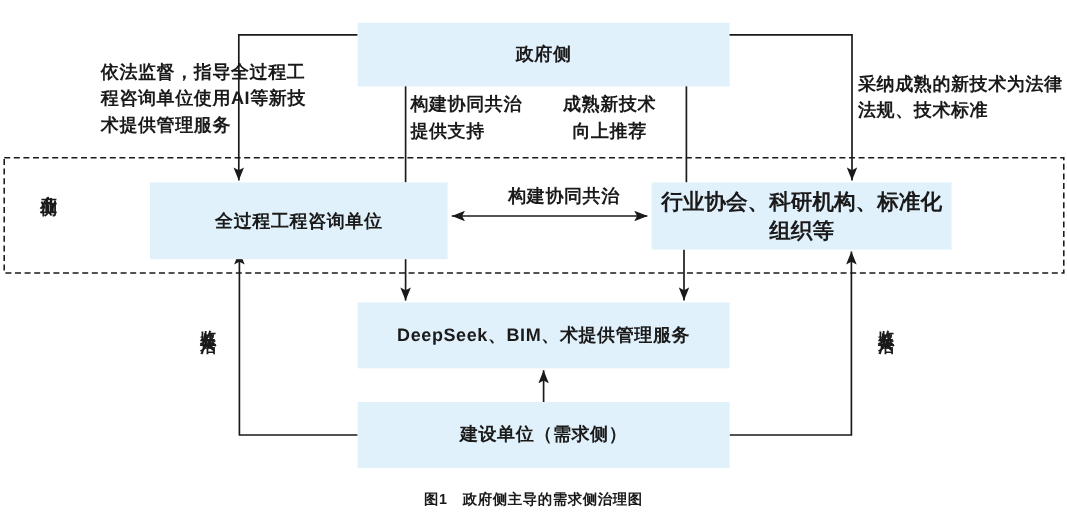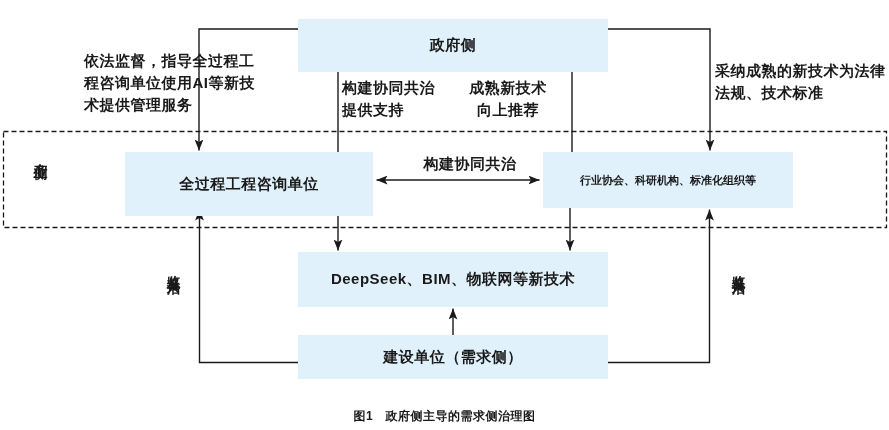--- a/index.html
+++ b/index.html
@@ -18,23 +18,23 @@
   svg.connectors path.conn{stroke:var(--line);stroke-width:1.4;fill:none;}
   svg.connectors rect.dashed{stroke:var(--line);stroke-width:1.3;fill:none;stroke-dasharray:5 3;}
   svg.connectors marker path{fill:var(--line);stroke:none;}
   .node{
     position:absolute;z-index:2;background:var(--box-fill);
     display:flex;align-items:center;justify-content:center;
     font-weight:700;font-size:15px;letter-spacing:.5px;text-align:center;
   }
   .node-gov{left:298px;top:4px;width:310px;height:53px;margin-top:15px;}
   .node-consult{left:125px;top:152px;width:248px;height:64px;}
-  .node-assoc{left:543px;top:152px;width:250px;height:56px;font-size:11px;letter-spacing:0;}
+  .node-assoc{left:543px;top:152px;width:250px;height:56px;font-size:18px;letter-spacing:0;}
   .node-tech{left:298px;top:252px;width:310px;height:55px;}
-  .node-owner{left:298px;top:335px;width:310px;height:44px;text-align:center;}
+  .node-owner{left:298px;top:335px;width:310px;height:55px;text-align:center;}
   .note{
     position:absolute;z-index:2;font-weight:700;font-size:15px;line-height:22px;
     white-space:pre-line;letter-spacing:.5px;
   }
   .note-left{left:40px;top:50px;width:200px;margin-left:44px;}
   .note-right{left:715px;top:60px;width:180px;}
   .note-legislate{left:342px;top:77px;width:140px;}
   .note-recommend{left:448px;top:77px;width:120px;text-align:center;}
   .note-collab{left:373px;top:153px;width:170px;text-align:center;white-space:nowrap;margin-left:12px;}
   .vlabel{
@@ -81,21 +81,21 @@
   <div class="node node-gov">
     <span>政府侧</span>
   </div>
   <div class="node node-consult">
     <span>全过程工程咨询单位</span>
   </div>
   <div class="node node-assoc">
     <span>行业协会、科研机构、标准化组织等</span>
   </div>
   <div class="node node-tech">
-    <span>DeepSeek、BIM、物联网等新技术</span>
+    <span>DeepSeek、BIM、术提供管理服务</span>
   </div>
   <div class="node node-owner">
     <span>建设单位（需求侧）</span>
   </div>
 
   <div class="note note-left">依法监督，指导全过程工
 程咨询单位使用AI等新技
 术提供管理服务</div>
   <div class="note note-right">采纳成熟的新技术为法律
 法规、技术标准</div>

